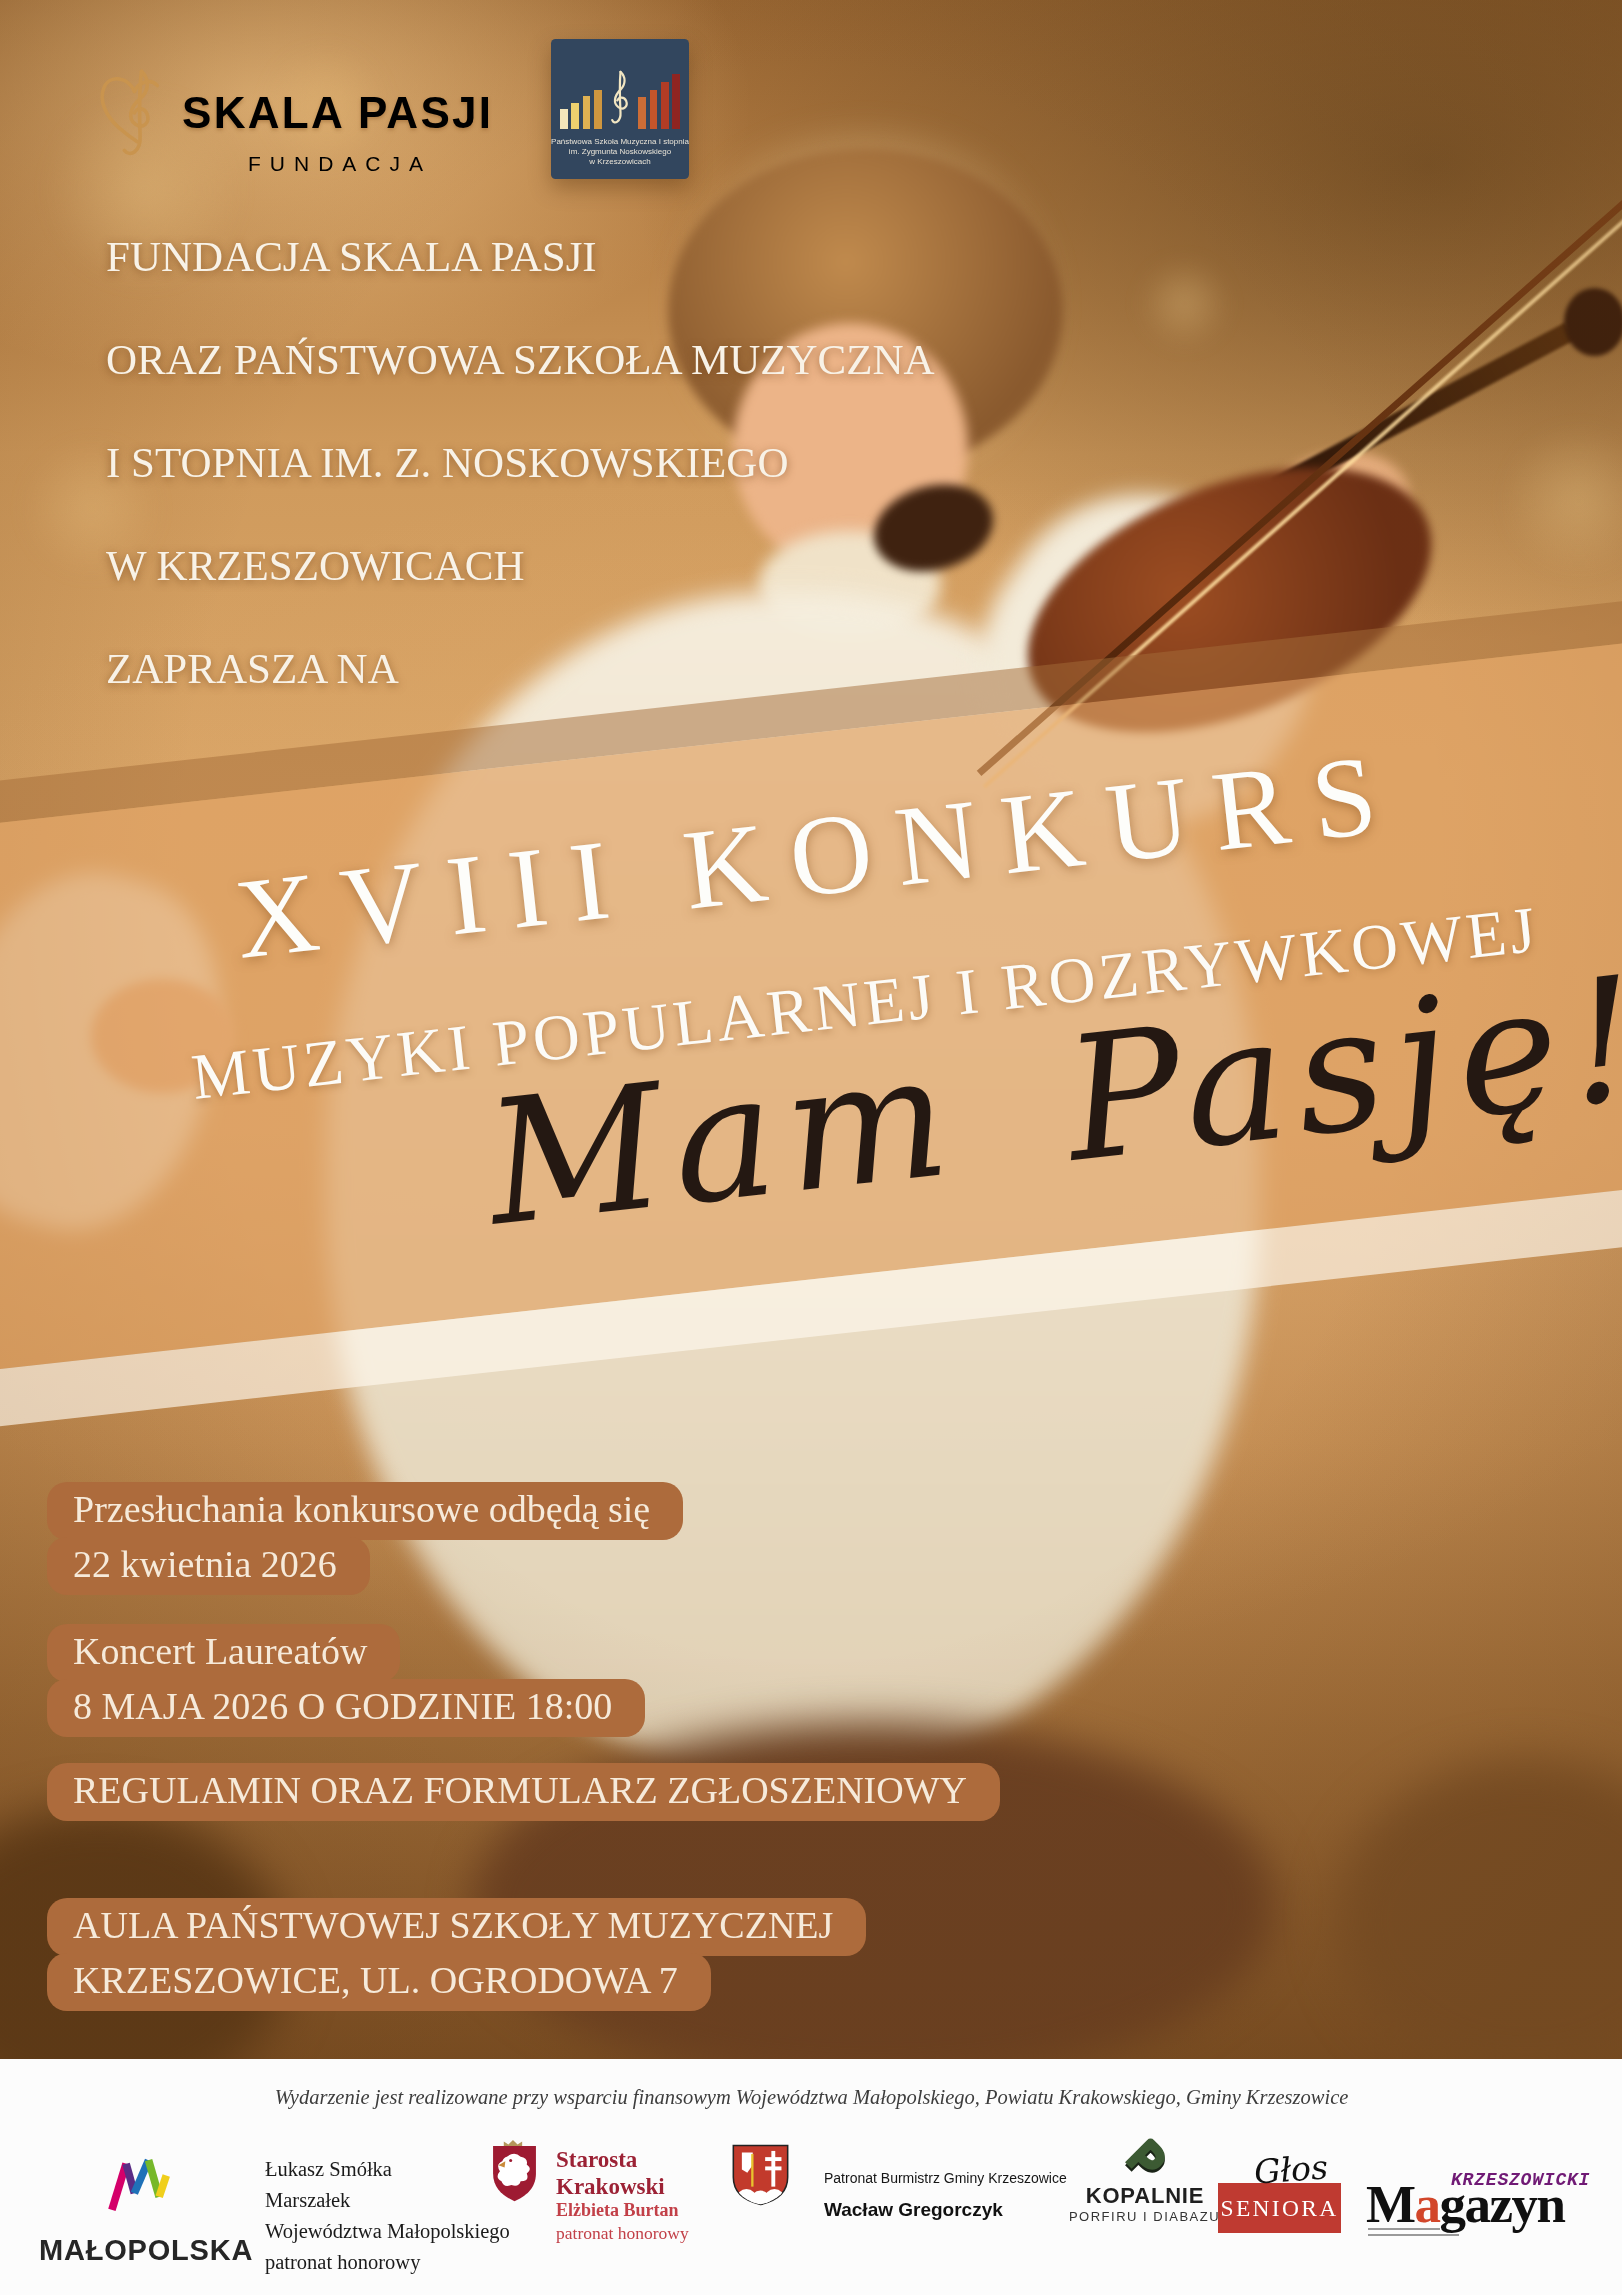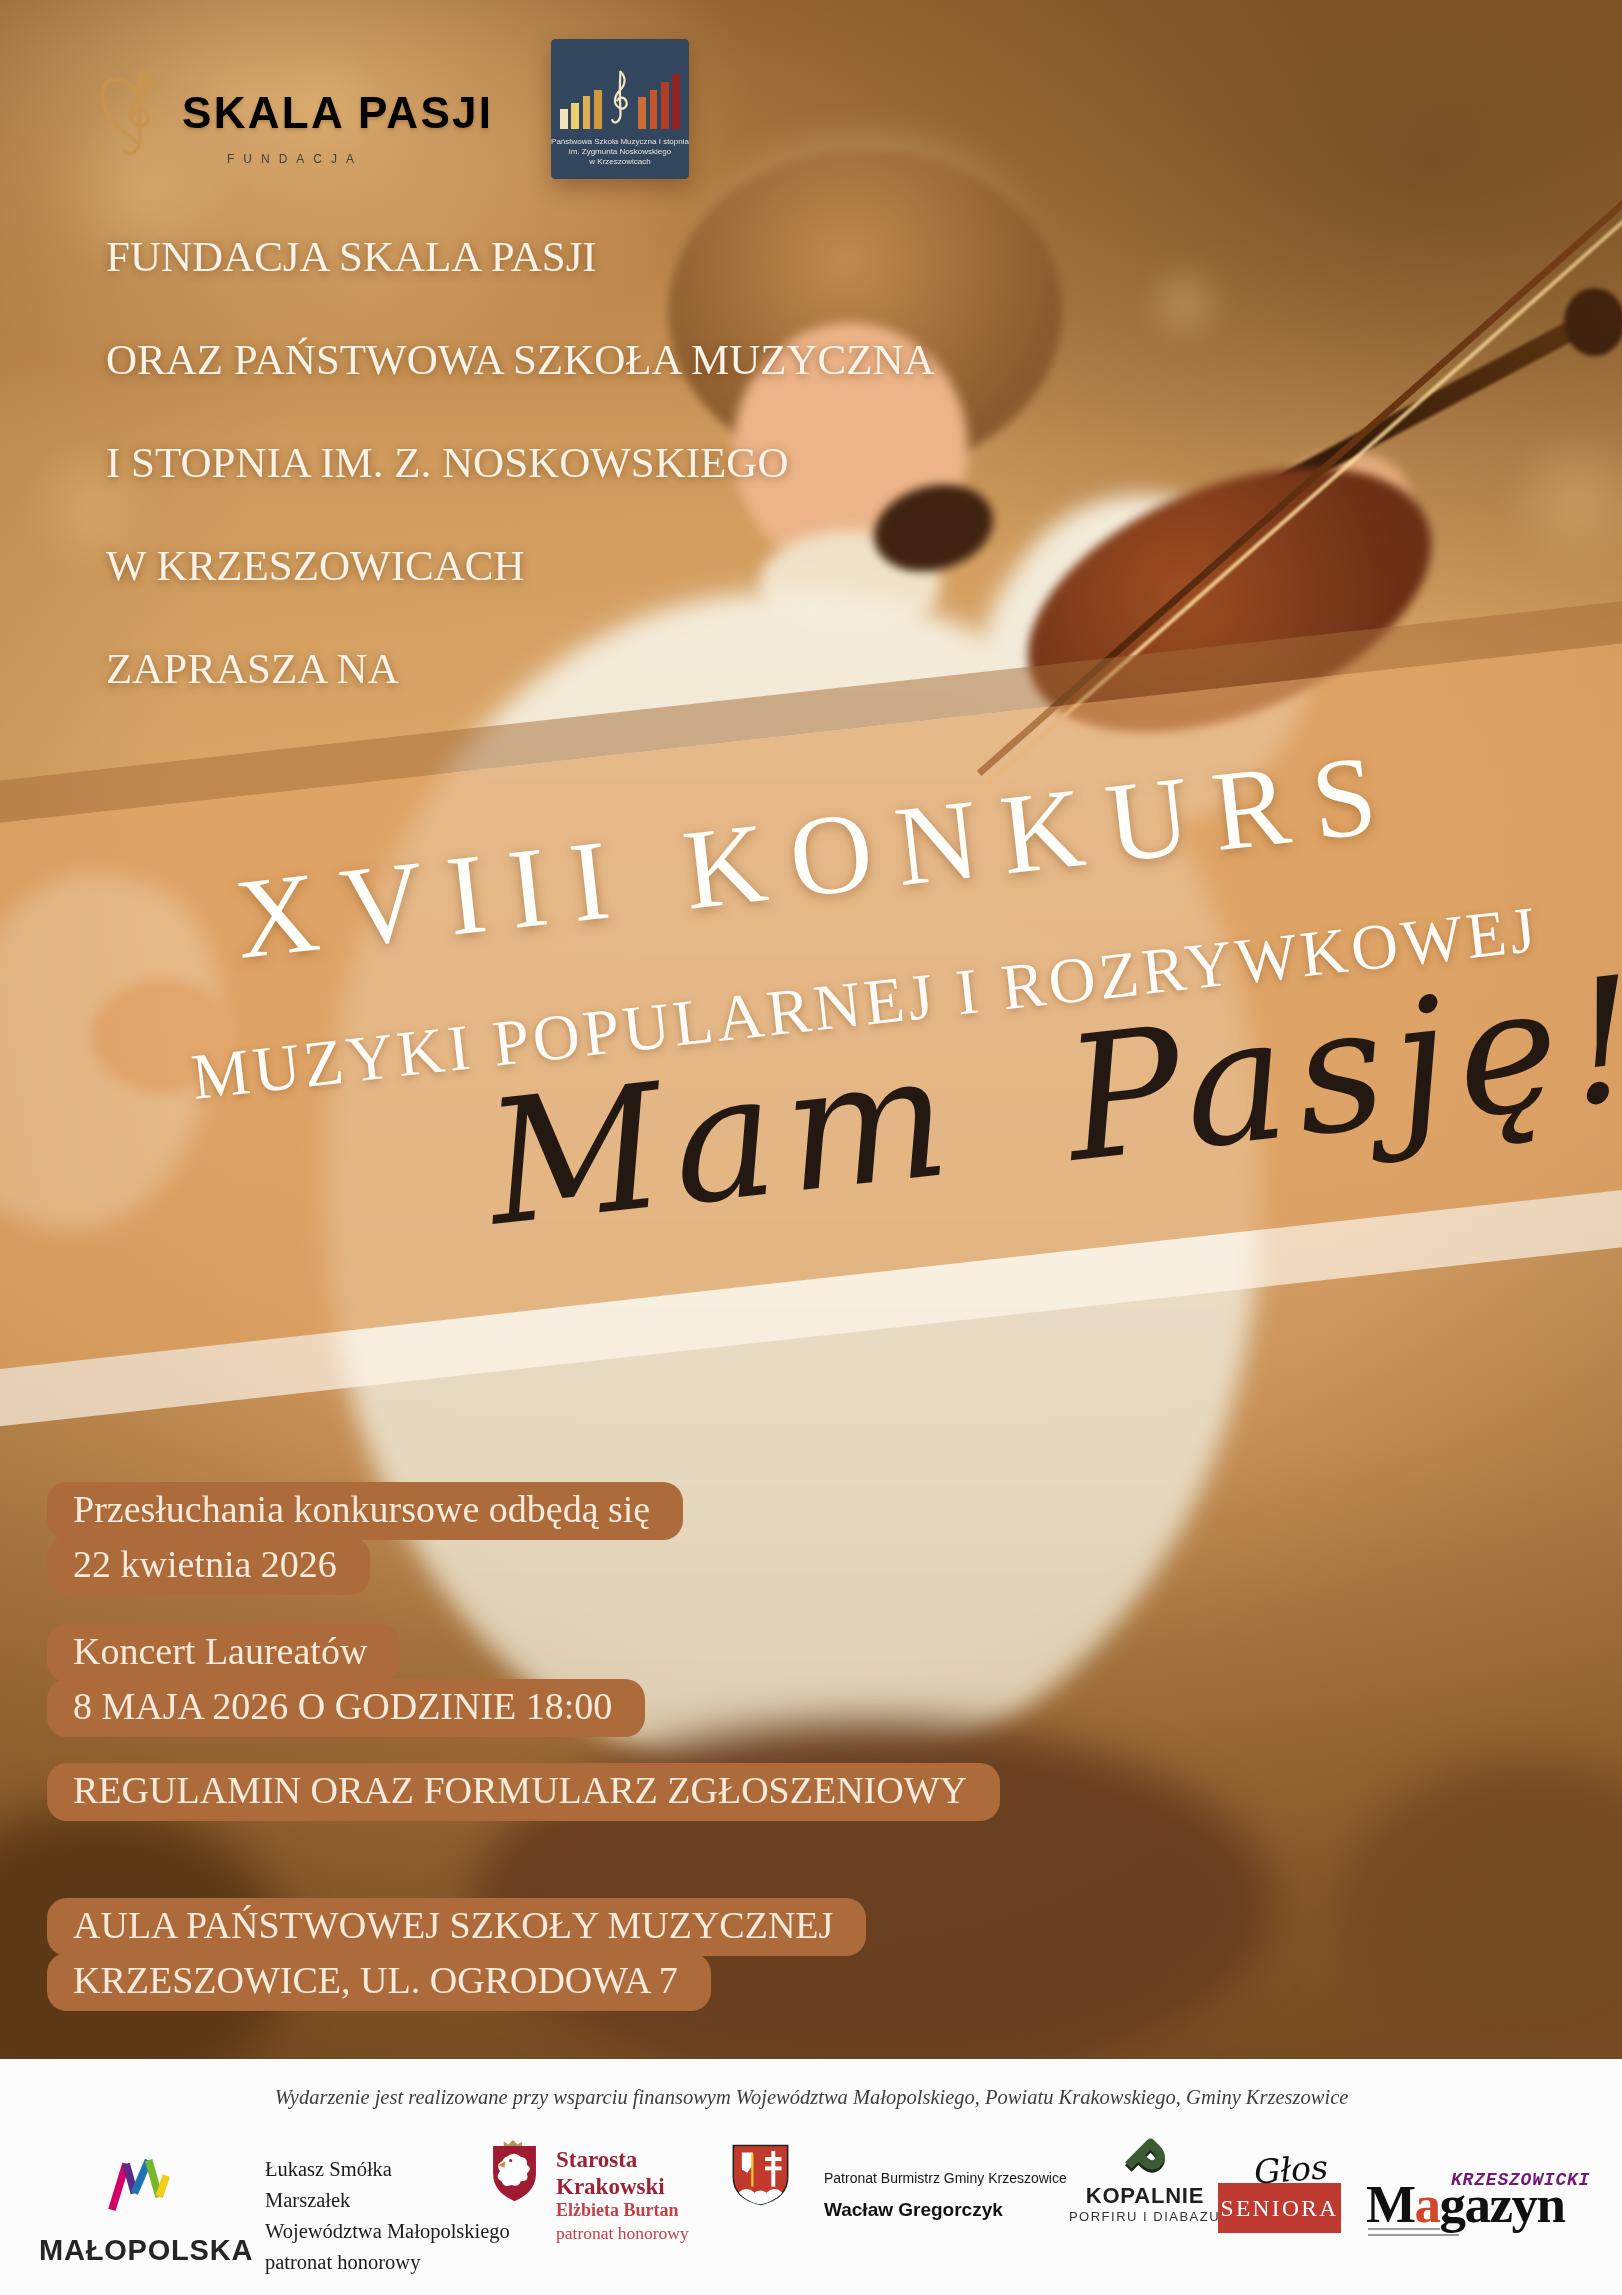--- a/index.html
+++ b/index.html
@@ -13,21 +13,21 @@
       radial-gradient(ellipse 683px 395px at 16% 5%, rgba(238,192,130,.85), transparent 72%),
       radial-gradient(ellipse 1290px 759px at 50% 52%, rgba(229,174,113,.55), transparent 80%),
       linear-gradient(180deg,#9a6733 0%,#b37c42 9%,#cf9a5c 22%,#d8a466 38%,#d4a067 55%,#c08a50 70%,#9e6c38 84%,#7c4f24 100%);
     overflow:hidden;}
   .blob{position:absolute;border-radius:50%;}
   .bokeh{filter:blur(10.6px);}
   .vignette{position:absolute;inset:0;background:radial-gradient(ellipse 1139px 1442px at 50% 42%, transparent 55%, rgba(100,60,20,.28) 100%);}
 
   
   .skala-word{left:182px;top:88px;font-family:"Liberation Sans",sans-serif;font-weight:bold;font-size:44px;letter-spacing:2.3px;color:#000000;text-shadow:0 1.5px 3.8px rgba(120,70,20,.35);}
-  .skala-sub{left:227px;top:152px;font-family:"Liberation Sans",sans-serif;font-size:12px;letter-spacing:9px;color:#404040;}
+  .skala-sub{left:248px;top:152px;font-family:"Liberation Sans",sans-serif;font-size:21px;letter-spacing:9px;color:#000000;}
   .school{left:551px;top:39px;width:138px;height:140px;background:#32465e;border-radius:4.6px;box-shadow:0 9px 21px rgba(70,35,0,.35);text-align:center;}
   .school-bars{display:flex;align-items:flex-end;justify-content:center;gap:3.8px;margin-top:29px;height:61px;}
   .school-bars i{display:block;width:7.6px;}
   .school-text{margin-top:7.6px;font-family:"Liberation Sans",sans-serif;font-size:8px;line-height:10px;color:#e9e4d8;}
 
   
   .invite{left:106px;top:205px;font-size:43px;line-height:103px;color:#f8f2e7;text-shadow:0 2.3px 9px rgba(110,60,20,.6);white-space:nowrap;}
 
   
   .band{left:-114px;top:793px;width:1974px;height:641px;transform:rotate(-6.3deg);transform-origin:0 0;}

